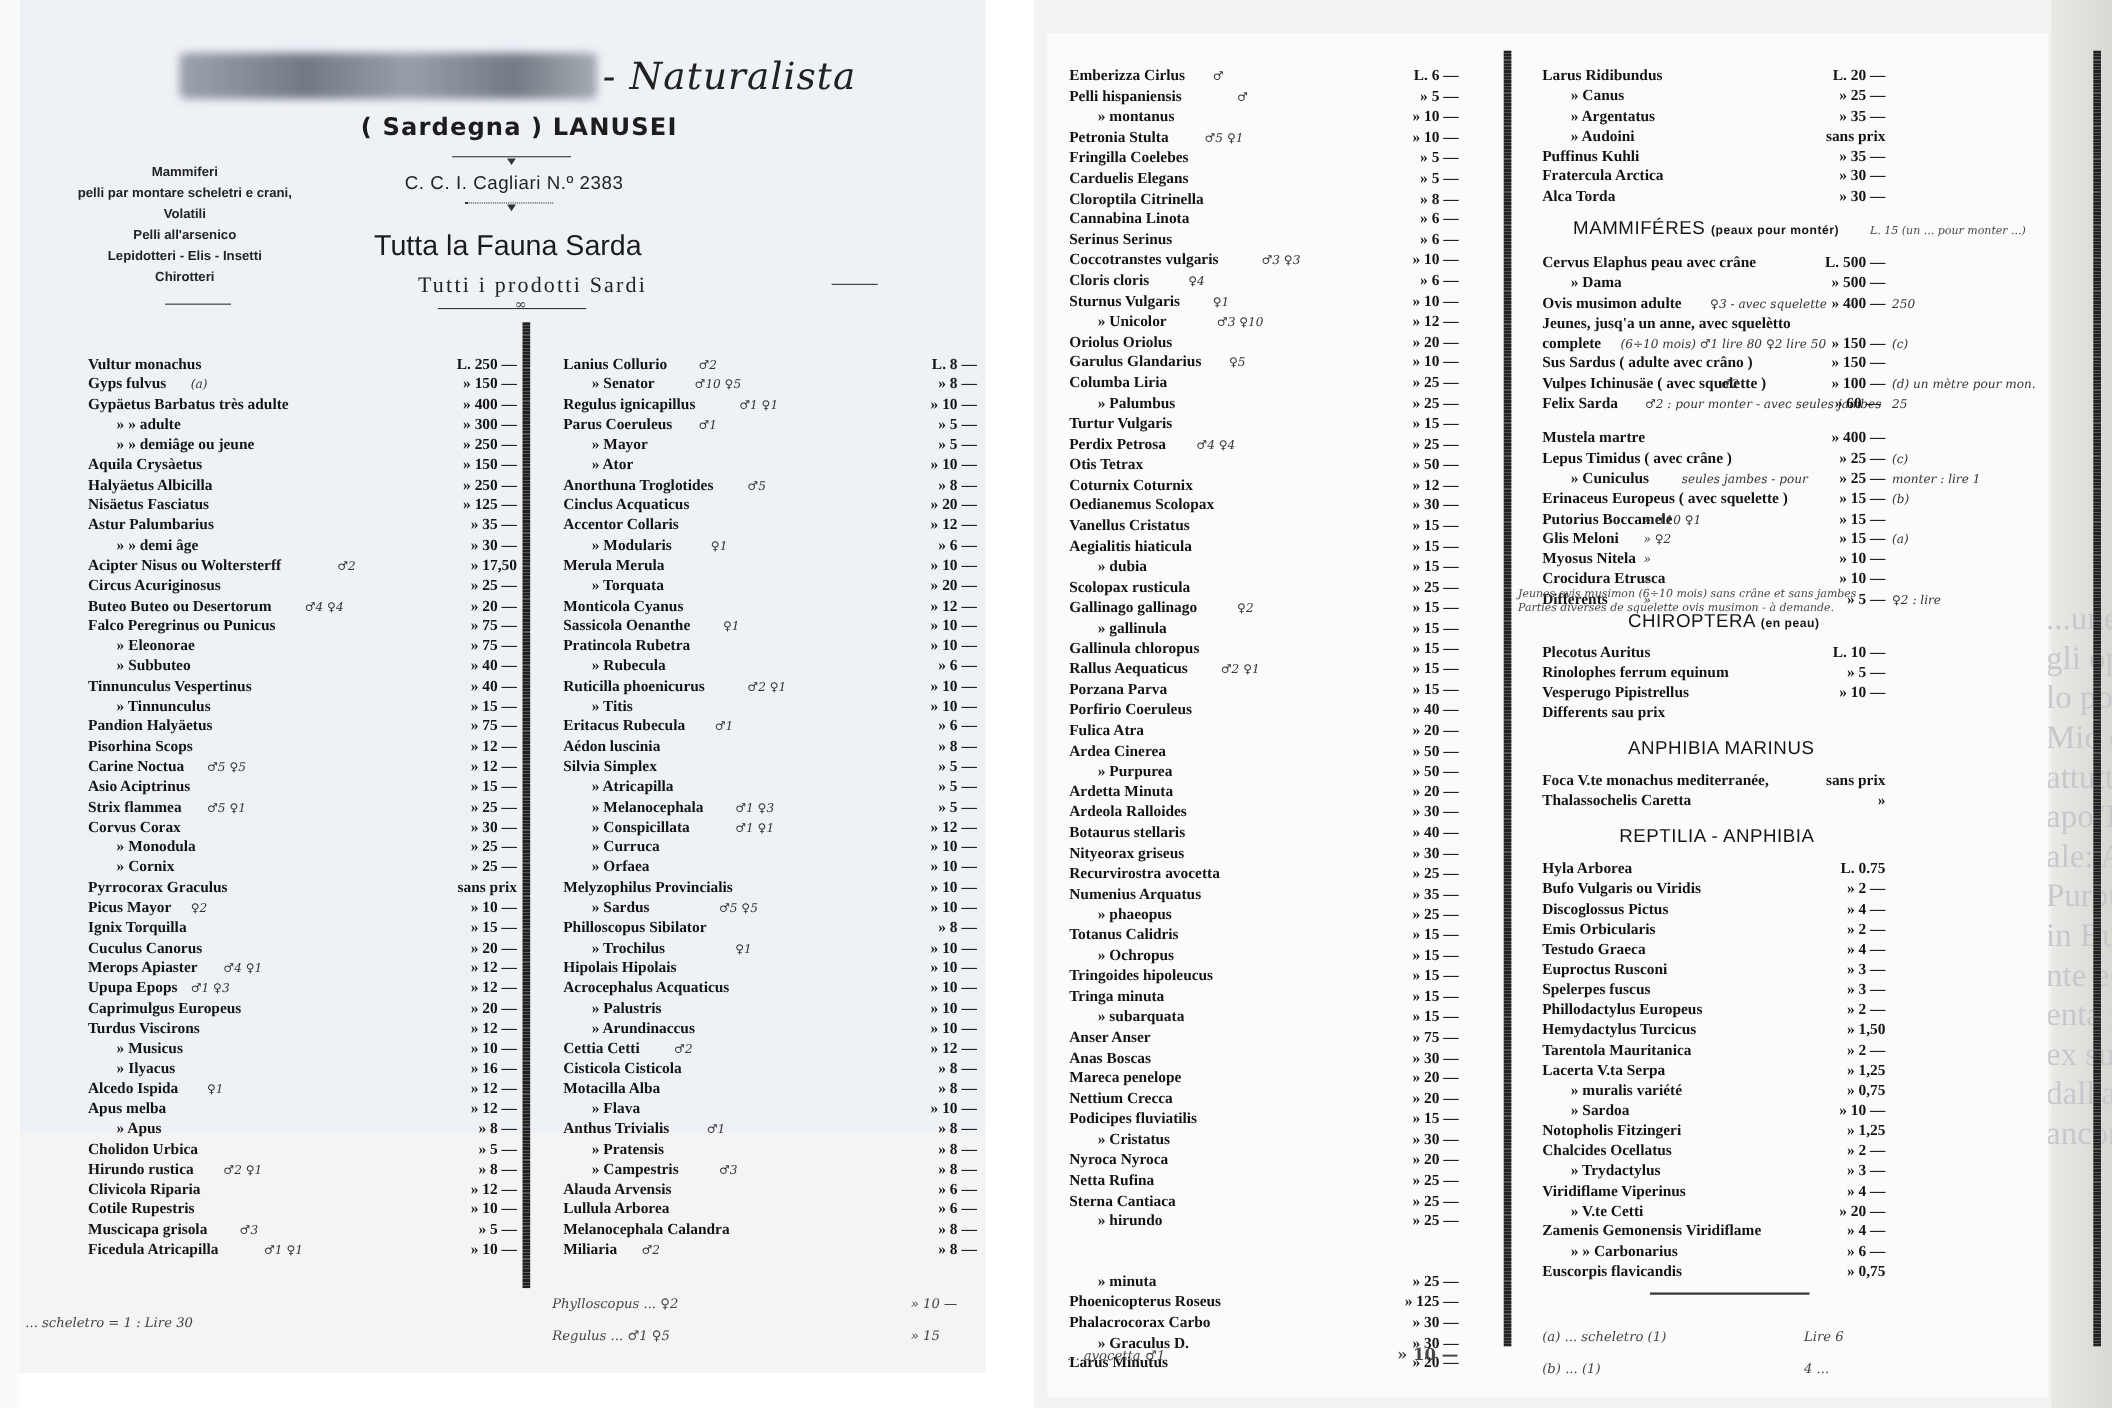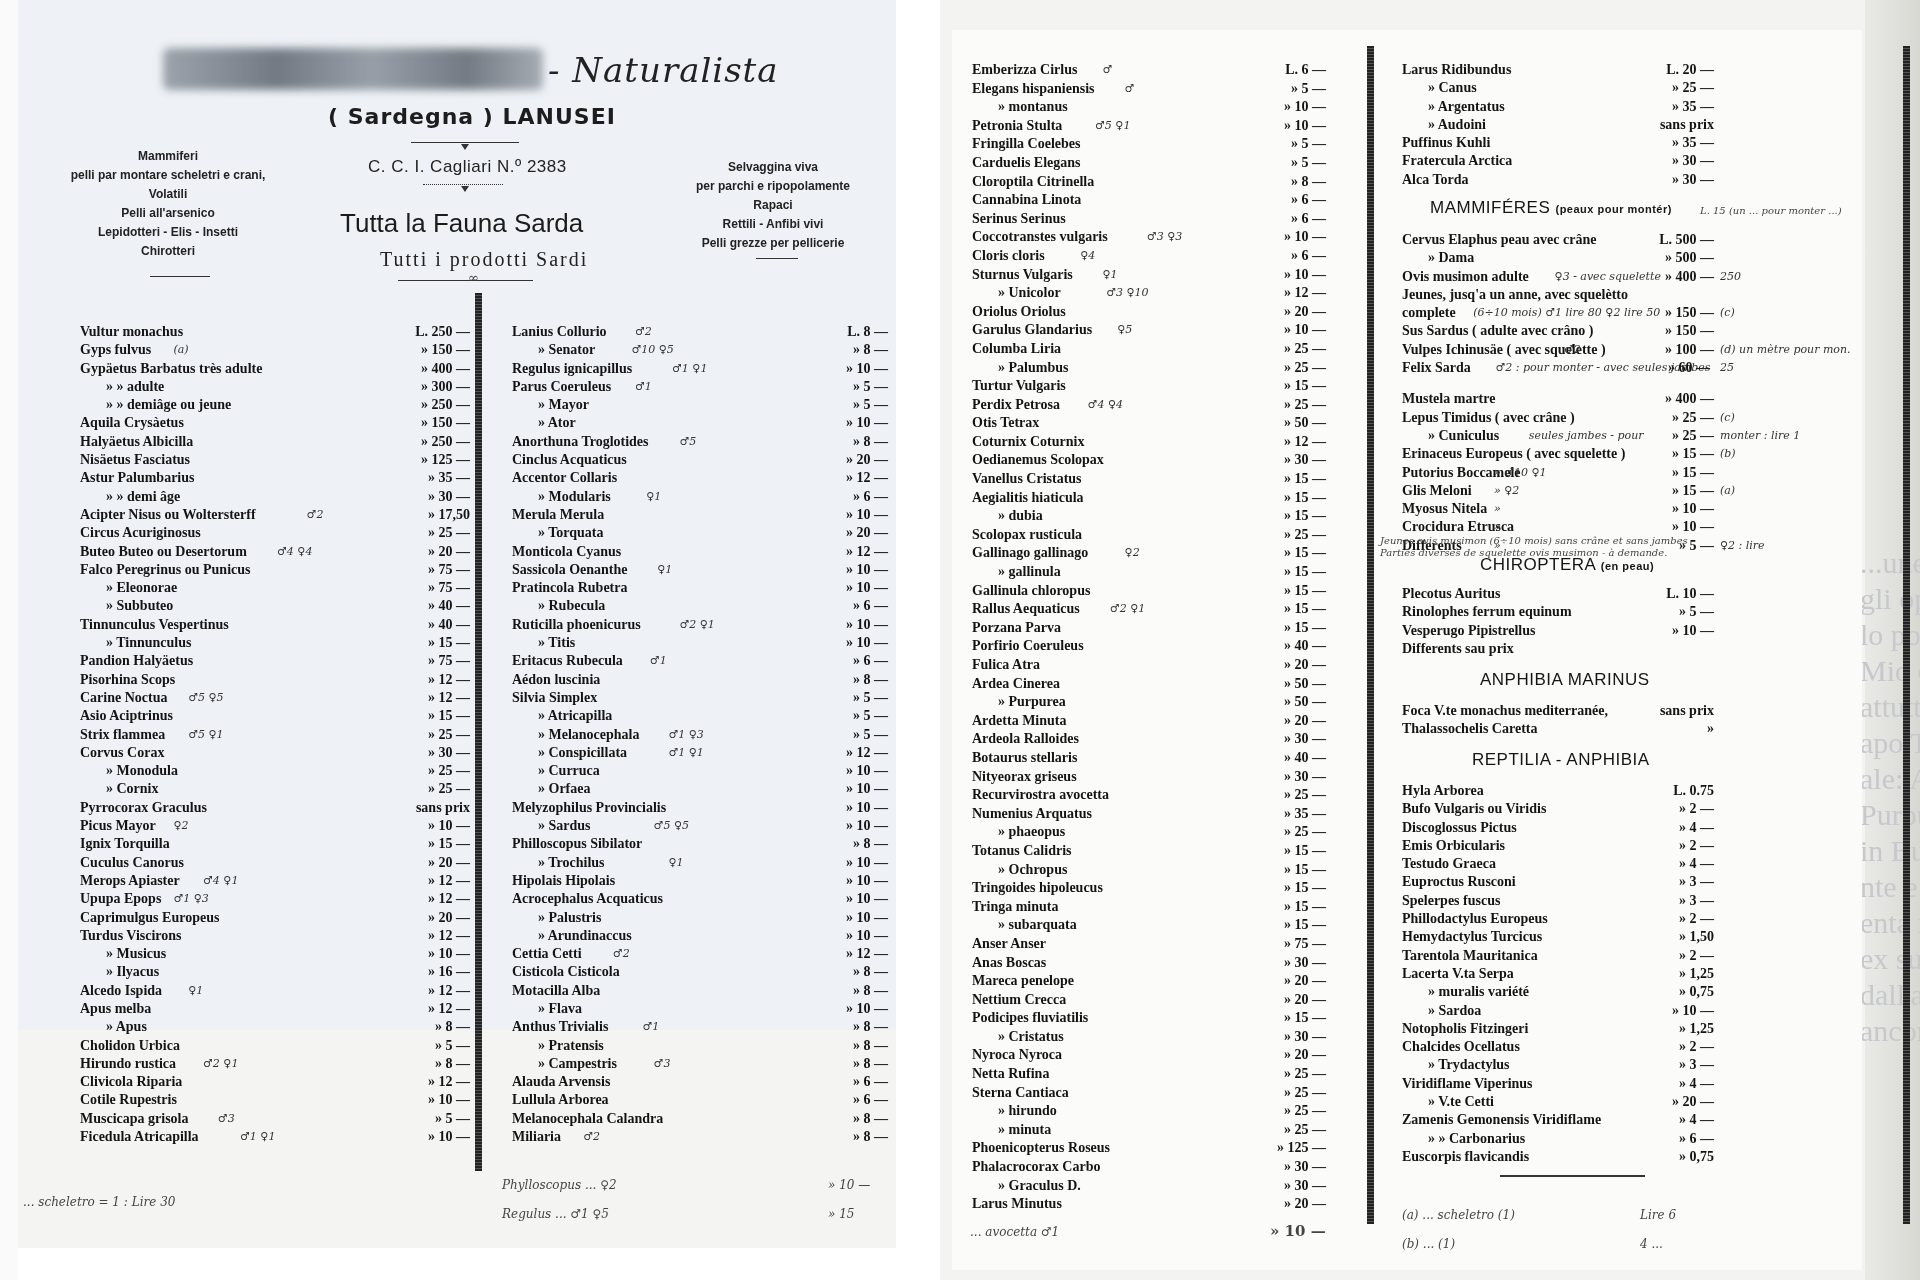--- a/index.html
+++ b/index.html
@@ -98,27 +98,20 @@
   <div class="side-block" style="left:30px;top:147px;width:240px;">
     <div>Mammiferi</div>
     <div>pelli par montare scheletri e crani,</div>
     <div>Volatili</div>
     <div>Pelli all'arsenico</div>
     <div>Lepidotteri - Elis - Insetti</div>
     <div>Chirotteri</div>
   </div>
   <div class="rule" style="left:132px;top:276px;width:60px;"></div>
 
-  <div class="side-block" style="left:655px;top:158px;width:200px;">
-    <div>Selvaggina viva</div>
-    <div>per parchi e ripopolamente</div>
-    <div>Rapaci</div>
-    <div>Rettili - Anfibi vivi</div>
-    <div>Pelli grezze per pellicerie</div>
-  </div>
   <div class="rule" style="left:738px;top:258px;width:42px;"></div>
 
   <div class="col" id="lc1" style="left:62px;top:323px;width:395px;">
       <div class="row" style="height: 18.3px;">
         <span class="name">Vultur monachus</span>
         <span class="price" style="left: 300px; width: 90px;">L. 250 —</span>
       </div>
       <div class="row" style="height: 18.3px;">
         <span class="name">Gyps fulvus</span>
         <span class="note" style="left: 93.4px;">(a)</span>
@@ -536,21 +529,21 @@
     </div>
   <div class="paper"></div>
 
   <div class="col" id="rc1" style="left:32px;top:61px;width:360px;">
       <div class="row" style="height: 18.6px;">
         <span class="name">Emberizza Cirlus</span>
         <span class="note" style="left: 130.4px;">♂</span>
         <span class="price" style="left: 258px; width: 96px;">L. 6 —</span>
       </div>
       <div class="row" style="height: 18.6px;">
-        <span class="name">Elegans hispaniensis</span>
+        <span class="name">Pelli hispaniensis</span>
         <span class="note" style="left: 152.6px;">♂</span>
         <span class="price" style="left: 258px; width: 96px;">» 5 —</span>
       </div>
       <div class="row" style="height: 18.6px;">
         <span class="name ind1">»  montanus</span>
         <span class="price" style="left: 258px; width: 96px;">» 10 —</span>
       </div>
       <div class="row" style="height: 18.6px;">
         <span class="name">Petronia Stulta</span>
         <span class="note" style="left: 123px;">♂5 ♀1</span>
@@ -769,21 +762,21 @@
         <span class="price" style="left: 258px; width: 96px;">» 25 —</span>
       </div>
       <div class="row" style="height: 18.6px;">
         <span class="name">Sterna Cantiaca</span>
         <span class="price" style="left: 258px; width: 96px;">» 25 —</span>
       </div>
       <div class="row" style="height: 18.6px;">
         <span class="name ind1">»   hirundo</span>
         <span class="price" style="left: 258px; width: 96px;">» 25 —</span>
       </div>
-      <div class="row" style="height: 18.6px;">
+      <div class="row" style="height: 18.6px; margin-top: 36px;">
         <span class="name ind1">»   minuta</span>
         <span class="price" style="left: 258px; width: 96px;">» 25 —</span>
       </div>
       <div class="row" style="height: 18.6px;">
         <span class="name">Phoenicopterus Roseus</span>
         <span class="price" style="left: 258px; width: 96px;">» 125 —</span>
       </div>
       <div class="row" style="height: 18.6px;">
         <span class="name">Phalacrocorax Carbo</span>
         <span class="price" style="left: 258px; width: 96px;">» 30 —</span>

